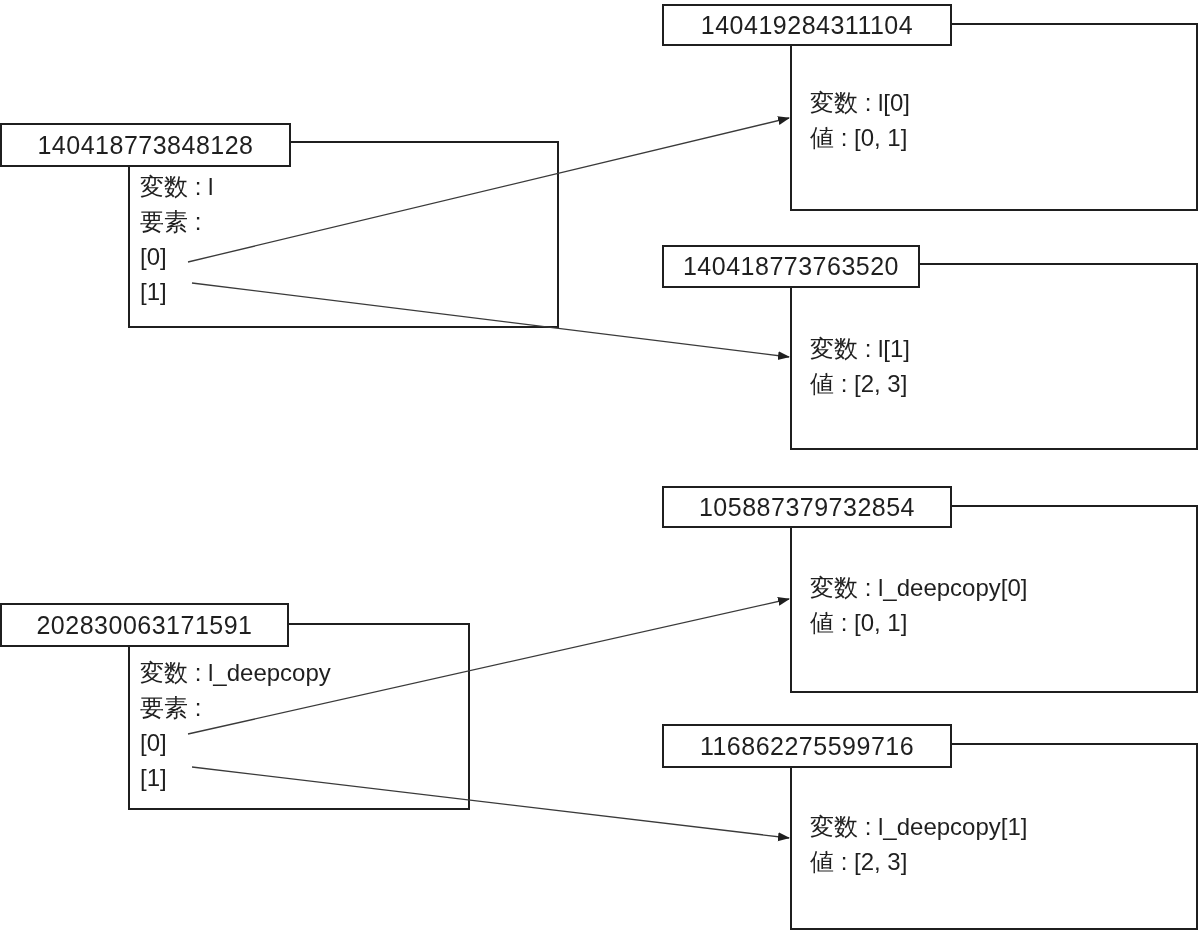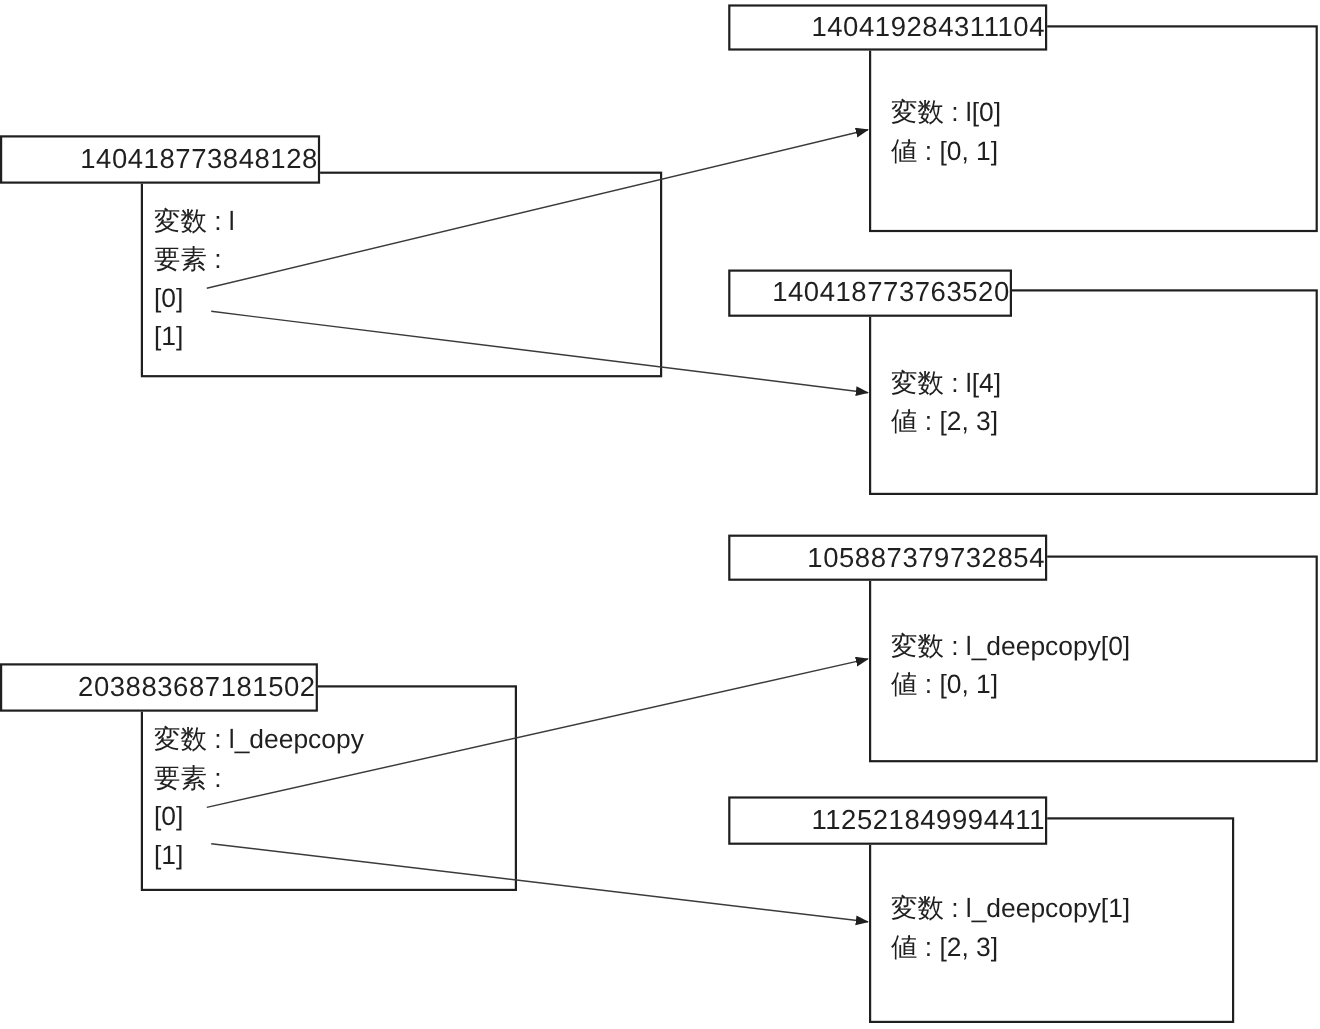--- a/index.html
+++ b/index.html
@@ -8,75 +8,75 @@
     font-family:"Liberation Sans","DejaVu Sans",sans-serif;color:#1f1f1f;
     overflow:hidden;
   }
   .mainbox{
     position:absolute;background:#ffffff;border:2px solid #1f1f1f;
     box-sizing:border-box;z-index:1;
   }
   .idbox{
     position:absolute;background:#ffffff;border:2px solid #1f1f1f;
     box-sizing:border-box;z-index:3;
-    display:flex;align-items:center;justify-content:flex-end;
+    display:flex;align-items:center;justify-content:center;
     font-size:25px;letter-spacing:0.5px;
   }
   .lines{
     position:absolute;z-index:2;font-size:24px;line-height:35px;white-space:pre;
   }
   .overlay{
     position:absolute;left:0;top:0;z-index:4;pointer-events:none;
   }
 </style>
 </head>
 <body>
 
 <div class="stage">
 
-  <div class="mainbox" style="left:128px;top:156px;width:474px;height:187px">
+  <div class="mainbox" style="left:128px;top:141px;width:431px;height:187px">
     <div class="lines" style="left:10px;top:26px"><div>変数 : l</div><div>要素 :</div><div>[0]</div><div>[1]</div></div>
   </div>
   <div class="idbox" style="left:0px;top:123px;width:291px;height:44px">
     <span>140418773848128</span>
   </div>
 
   <div class="mainbox" style="left:790px;top:23px;width:408px;height:188px">
     <div class="lines" style="left:18px;top:60px"><div>変数 : l[0]</div><div>値 : [0, 1]</div></div>
   </div>
   <div class="idbox" style="left:662px;top:4px;width:290px;height:42px">
     <span>140419284311104</span>
   </div>
 
   <div class="mainbox" style="left:790px;top:263px;width:408px;height:187px">
-    <div class="lines" style="left:18px;top:66px"><div>変数 : l[4]</div><div>値 : [2, 3]</div></div>
+    <div class="lines" style="left:18px;top:66px"><div>変数 : l[1]</div><div>値 : [2, 3]</div></div>
   </div>
   <div class="idbox" style="left:662px;top:245px;width:258px;height:43px">
     <span>140418773763520</span>
   </div>
 
   <div class="mainbox" style="left:128px;top:623px;width:342px;height:187px">
     <div class="lines" style="left:10px;top:30px"><div>変数 : l_deepcopy</div><div>要素 :</div><div>[0]</div><div>[1]</div></div>
   </div>
   <div class="idbox" style="left:0px;top:603px;width:289px;height:44px">
-    <span>203883687181502</span>
+    <span>202830063171591</span>
   </div>
 
   <div class="mainbox" style="left:790px;top:505px;width:408px;height:188px">
     <div class="lines" style="left:18px;top:63px"><div>変数 : l_deepcopy[0]</div><div>値 : [0, 1]</div></div>
   </div>
   <div class="idbox" style="left:662px;top:486px;width:290px;height:42px">
     <span>105887379732854</span>
   </div>
 
-  <div class="mainbox" style="left:790px;top:743px;width:332px;height:187px">
+  <div class="mainbox" style="left:790px;top:743px;width:408px;height:187px">
     <div class="lines" style="left:18px;top:64px"><div>変数 : l_deepcopy[1]</div><div>値 : [2, 3]</div></div>
   </div>
   <div class="idbox" style="left:662px;top:724px;width:290px;height:44px">
-    <span>112521849994411</span>
+    <span>116862275599716</span>
   </div>
 
   <svg class="overlay" width="1200" height="935">
     <defs>
       <marker id="ah" markerUnits="userSpaceOnUse" markerWidth="14" markerHeight="10" refX="11" refY="4.5" orient="auto">
         <path d="M0,0 L12,4.5 L0,9 Z" fill="#1f1f1f"></path>
       </marker>
     </defs>
     <line x1="188" y1="262" x2="789" y2="118" stroke="#3a3a3a" stroke-width="1.3" marker-end="url(#ah)"></line>
     <line x1="192" y1="283" x2="789" y2="357" stroke="#3a3a3a" stroke-width="1.3" marker-end="url(#ah)"></line>

